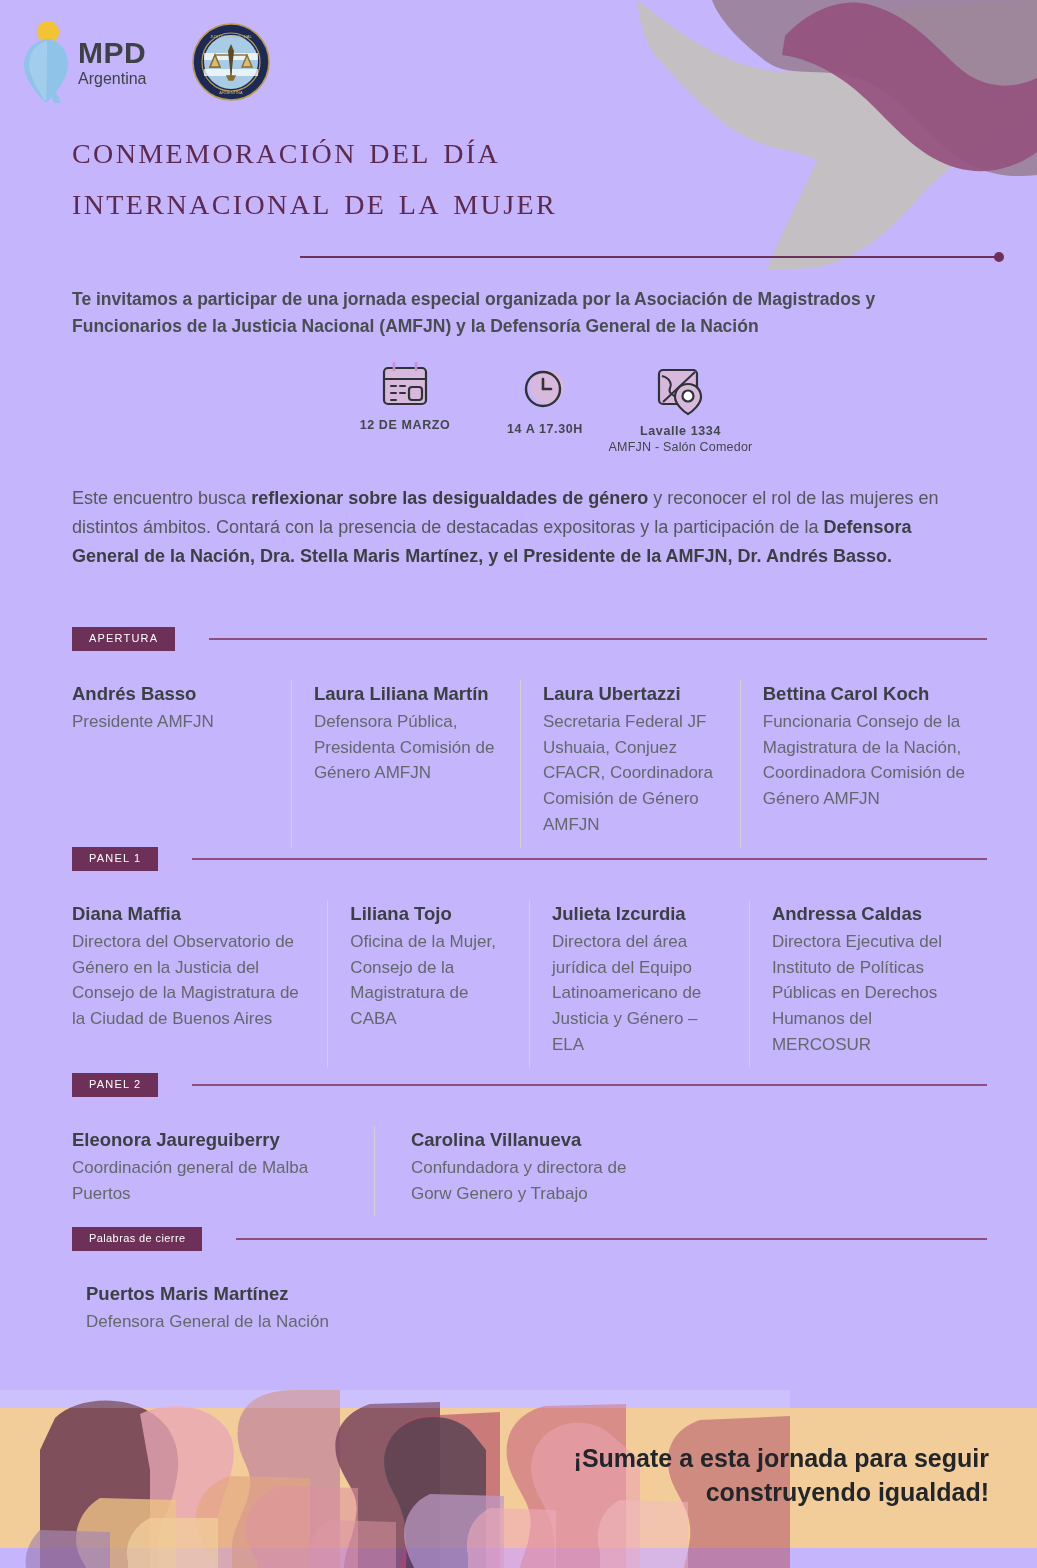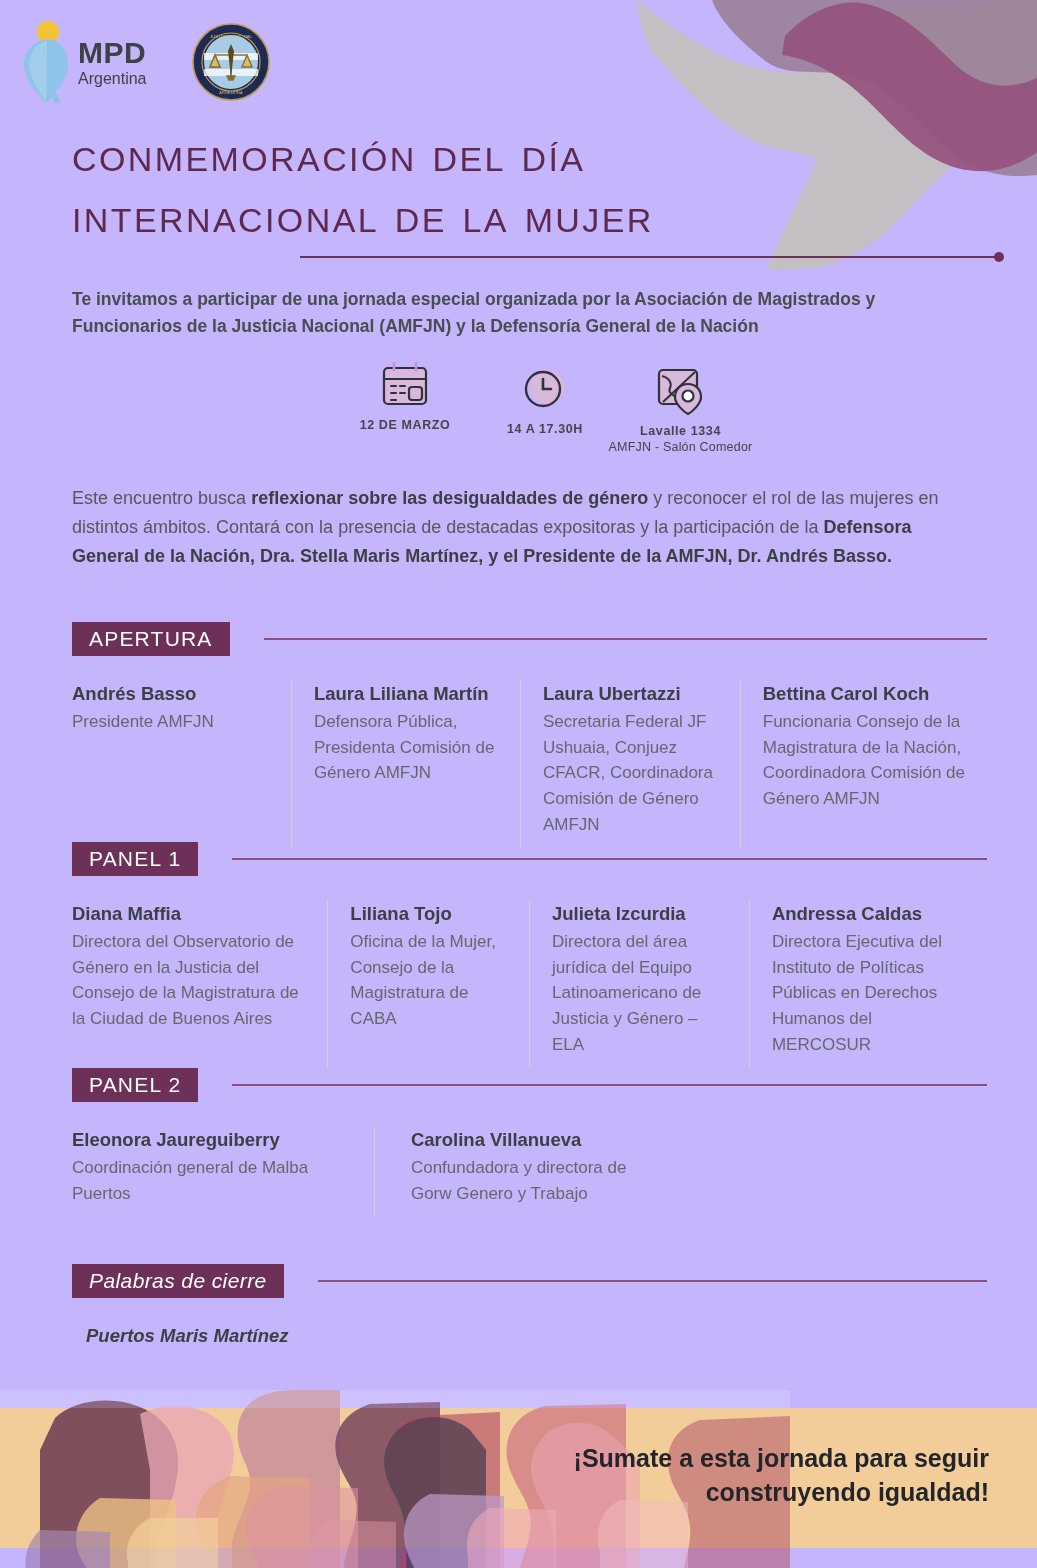--- a/index.html
+++ b/index.html
@@ -12,22 +12,22 @@
   .blobs{position:absolute;top:0;right:0;width:520px;height:270px;pointer-events:none;}
   
   .logo-row{position:absolute;top:14px;left:18px;height:96px;display:flex;align-items:center;gap:44px;}
   .mpd-logo{display:flex;align-items:center;gap:4px;}
   .mpd-text{display:flex;flex-direction:column;line-height:1;}
   .mpd-text .m1{font-size:30px;font-weight:bold;color:#3e4245;letter-spacing:.5px;}
   .mpd-text .m2{font-size:16px;color:#3e4245;margin-top:3px;}
   
   .title{
     position:absolute;left:72px;top:124px;width:760px;
-    font-family:Liberation Sans, sans-serif;
-    font-size:48px;line-height:1.28;color:#5d2a4e;
+    font-family:Liberation Serif, serif;
+    font-size:40px;line-height:1.28;color:#5d2a4e;
     font-weight:300;letter-spacing:2.4px;
     font-variant:small-caps;text-transform:lowercase;
   }
   .title span{display:block;}
   .title-rule{
     position:absolute;left:300px;top:256px;width:700px;height:2px;background:#6d3058;
   }
   .title-rule:after{
     content:"";position:absolute;right:-4px;top:-4px;width:10px;height:10px;border-radius:50%;background:#6d3058;
   }
@@ -47,21 +47,21 @@
   .info-item .ic{height:52px;display:flex;align-items:flex-end;justify-content:center;}
   .info-item .lbl{margin-top:8px;font-size:12.5px;font-weight:bold;color:#44474a;letter-spacing:.6px;}
   .info-item .lbl2{font-size:12.5px;color:#44474a;letter-spacing:.2px;margin-top:2px;}
   .i1{left:0;top:0;width:150px;}
   .i2{left:150px;top:4px;width:130px;}
   .i3{left:278px;top:6px;width:145px;}
   
   .section{position:absolute;left:72px;width:915px;}
   .sec-head{display:flex;align-items:center;height:30px;}
   .badge{
-    background:#6d3058;color:#fff;font-size:21px;letter-spacing:1.2px;
+    background:#6d3058;color:#fff;font-size:11px;letter-spacing:1.2px;
     padding:6px 17px 7px 17px;white-space:nowrap;font-weight:400;line-height:1;
   }
   .badge.mixed{letter-spacing:.4px;}
   .sec-rule{flex:1;height:1.6px;background:#8e4f7c;margin-left:34px;}
   .people{display:flex;margin-top:26px;}
   .person{padding:0 0 0 0;position:relative;}
   .person + .person{border-left:1.4px solid #cfd1d3;}
   .person .inner{padding:2px 16px 10px 0;}
   .person + .person .inner{padding-left:22px;}
   .pname{font-size:18.5px;font-weight:bold;color:#3d4043;line-height:1.34;}
@@ -265,29 +265,30 @@
         </div>
       <div class="person" style="width:34%;">
           <div class="inner" style="padding-left:36px;">
         <div class="pname">Carolina Villanueva</div>
         <div class="prole">Confundadora y directora de Gorw Genero y Trabajo</div>
           </div>
         </div>
     </div>
   </div>
 
-  <div class="section" style="top:1266px;font-style:italic;">
+  <div class="section" style="top:1224px;">
     <div class="sec-head">
       <div class="badge mixed">Palabras de cierre</div>
       <div class="sec-rule"></div>
     </div>
     <div class="people">
       <div class="person" style="width:100%;border:none;">
           <div class="inner" style="padding-left:14px;">
         <div class="pname">Puertos Maris Martínez</div>
+        <div class="prole">Defensora General de la Nación</div>
           </div>
         </div>
     </div>
   </div>
 
   <div class="footer">
     <div class="band"></div>
 
     <svg class="silh" viewBox="0 0 790 178">
       <g opacity="0.85">

